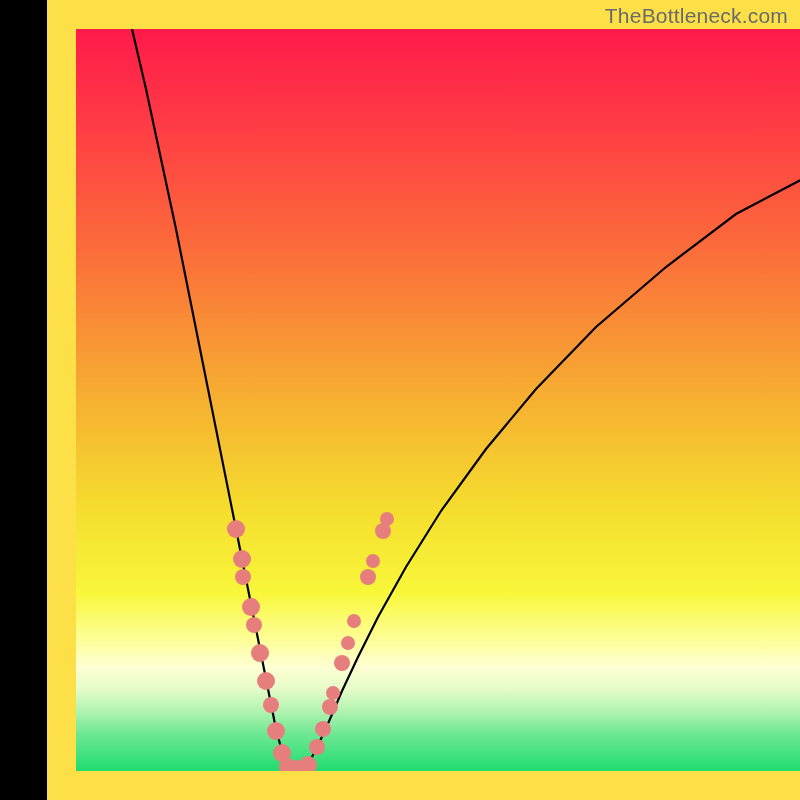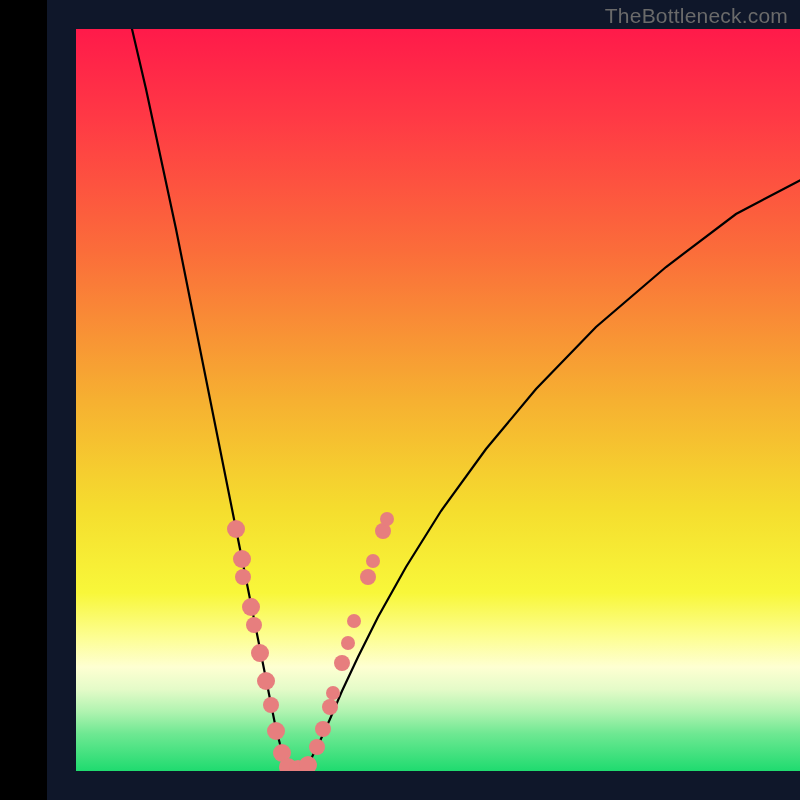--- a/index.html
+++ b/index.html
@@ -7,21 +7,21 @@
     padding: 0;
     width: 800px;
     height: 800px;
     overflow: hidden;
     background: #000;
     font-family: Arial, Helvetica, sans-serif;
   }
   .frame {
     position: absolute;
     inset: 0;
-    background: #0f172a;
+    background: #fde047;
     margin-left: 47px;
   }
   .plot-area {
     position: absolute;
     left: 29px;
     top: 29px;
     width: 742px;
     height: 742px;
     overflow: hidden;
   }

